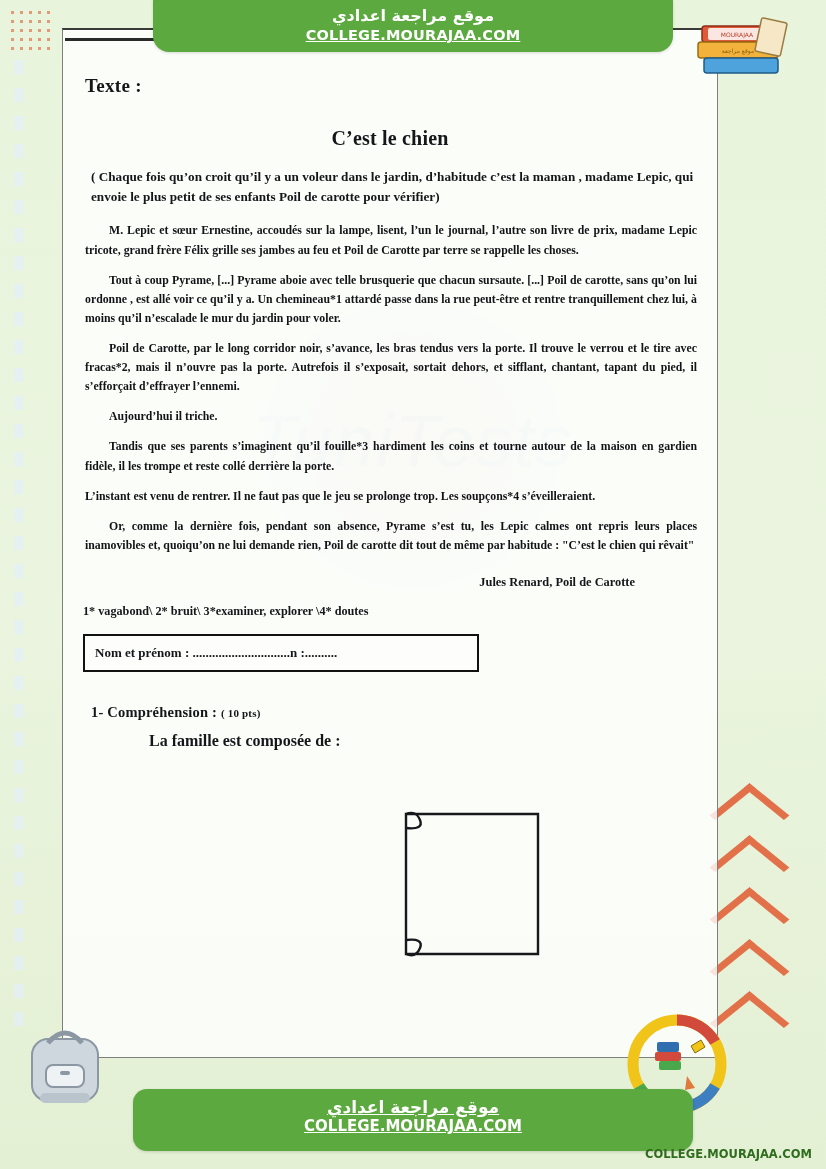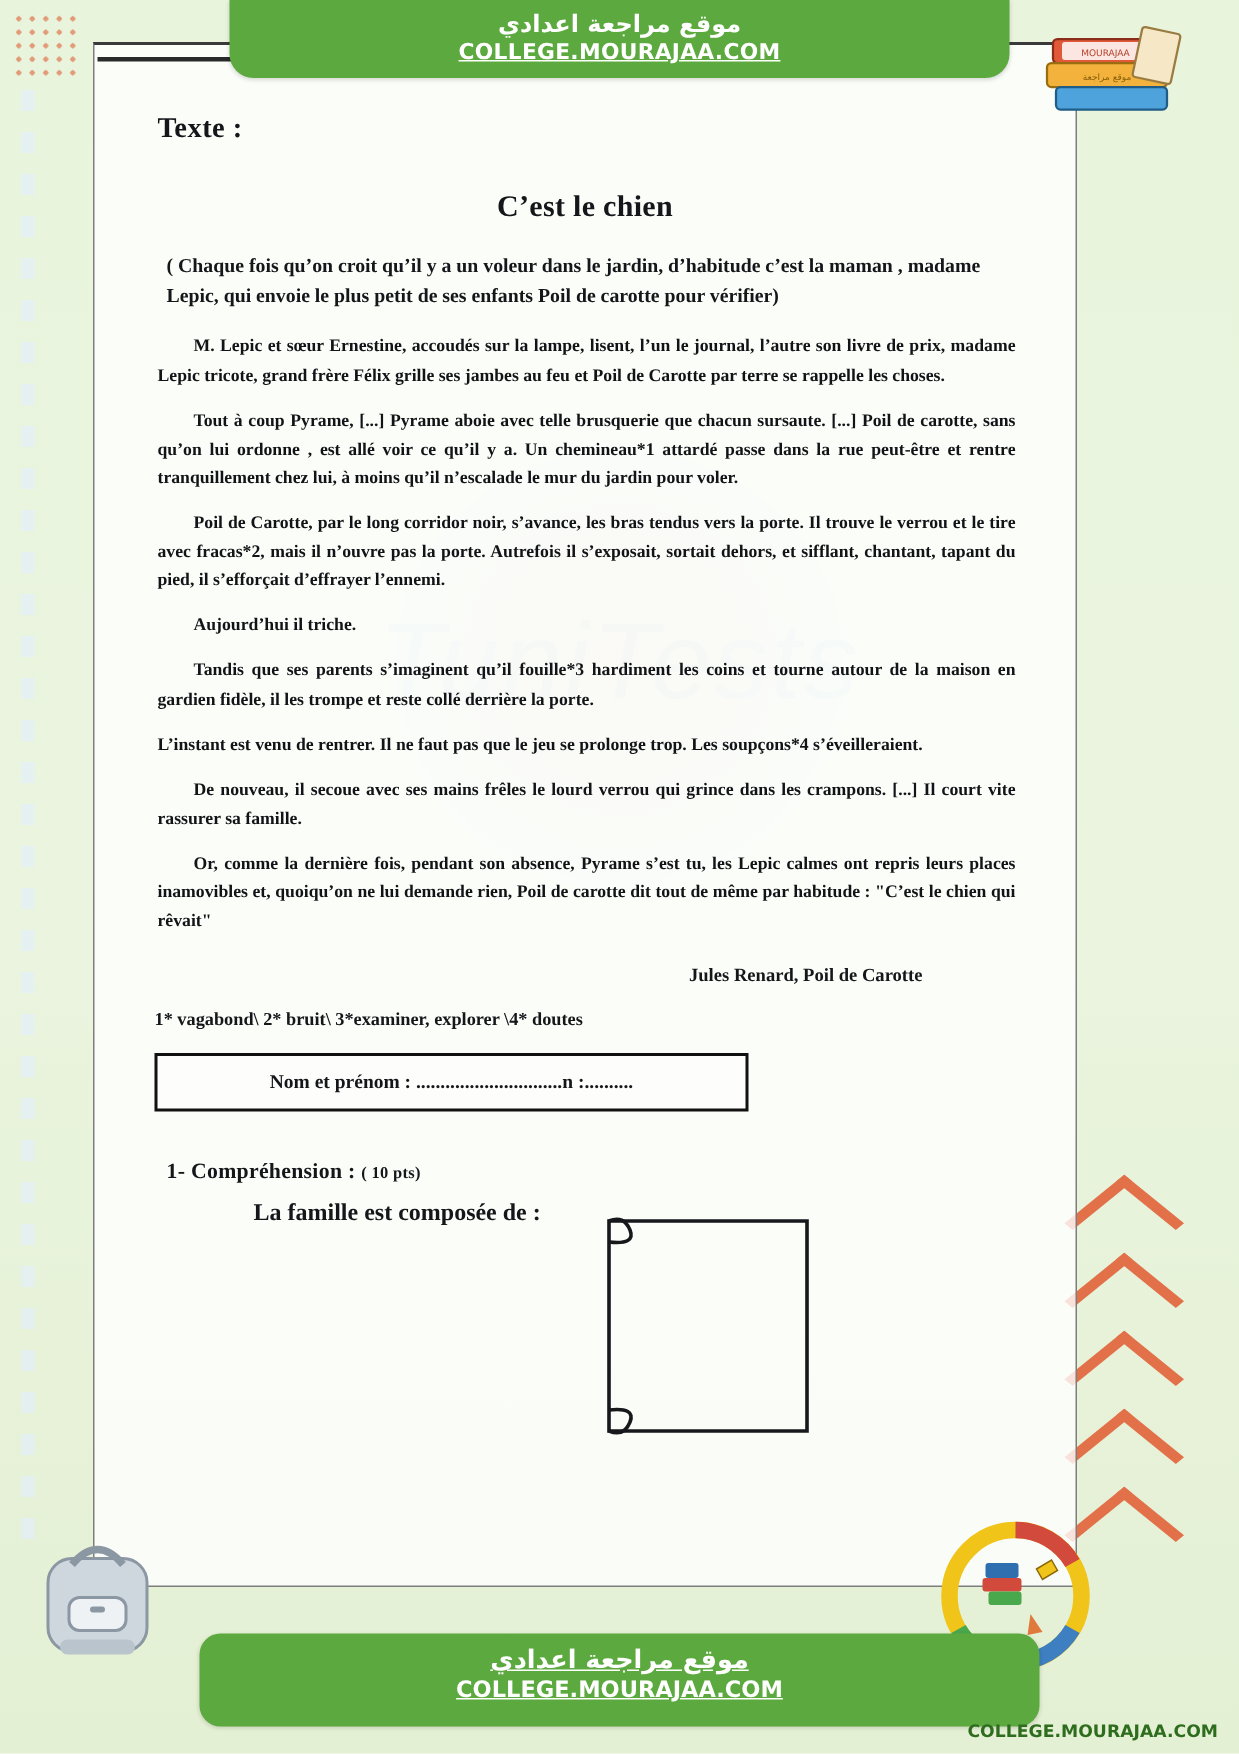--- a/index.html
+++ b/index.html
@@ -181,21 +181,21 @@
   .sheet {
     position: absolute;
     left: 62px;
     top: 28px;
     width: 656px;
     height: 1030px;
     background: rgba(255,255,255,0.80);
     border: 1px solid #7e7e7e;
     border-top: 2px solid #3a3a3a;
     box-sizing: border-box;
-    padding: 0 32px;
+    padding: 0 12px;
     z-index: 4;
   }
   .sheet-top-rule {
     position: absolute;
     left: 0; right: 0; top: 8px;
     height: 0;
   }
   .rule-seg {
     position: absolute;
     height: 3px;
@@ -251,21 +251,20 @@
   }
   .namebox {
     margin: 14px 0 0 8px;
     width: 396px;
     border: 2px solid #111;
     padding: 7px 10px 8px 10px;
     font-size: 13px;
     font-weight: bold;
     box-sizing: border-box;
     background: rgba(255,255,255,.45);
-    text-align: center;
   }
   .q-block { margin: 30px 0 0 16px; }
   .q1 {
     font-size: 14.5px;
     font-weight: bold;
     letter-spacing: .2px;
   }
   .q1 .pts { font-size: 11px; font-weight: bold; }
   .q2 {
     margin: 8px 0 0 34px;
@@ -335,21 +334,20 @@
     <div class="title">C’est le chien</div>
 
     <p class="chapo">( Chaque fois qu’on croit qu’il y a un voleur dans le jardin, d’habitude c’est la maman , madame Lepic, qui envoie le plus petit de ses enfants Poil de carotte pour vérifier)</p>
 
     <p class="t ind">M. Lepic et sœur Ernestine, accoudés sur la lampe, lisent, l’un le journal, l’autre son livre de prix, madame Lepic tricote, grand frère  Félix grille ses jambes  au feu et Poil de Carotte par terre se rappelle les choses.</p>
     <p class="t ind">Tout à coup Pyrame, [...] Pyrame aboie avec telle brusquerie que chacun sursaute. [...] Poil de carotte, sans  qu’on lui ordonne , est allé voir ce qu’il y a. Un chemineau*1  attardé passe dans la rue peut-être et rentre tranquillement chez lui, à moins qu’il n’escalade le mur du jardin pour voler.</p>
     <p class="t ind">Poil de Carotte, par le long corridor noir, s’avance, les bras tendus vers la porte. Il trouve le verrou et le tire avec fracas*2, mais il n’ouvre pas la porte. Autrefois il s’exposait, sortait dehors, et sifflant, chantant, tapant du pied, il s’efforçait d’effrayer l’ennemi.</p>
     <p class="t ind">Aujourd’hui il triche.</p>
     <p class="t ind">Tandis  que ses parents s’imaginent qu’il fouille*3  hardiment les coins et tourne autour de la maison en gardien fidèle, il les trompe et reste collé derrière la porte.</p>
     <p class="t">L’instant est venu de rentrer. Il ne faut pas que le jeu se prolonge trop. Les soupçons*4 s’éveilleraient.</p>
-    <p class="t ind">De nouveau, il secoue avec ses mains frêles le lourd verrou qui grince dans les crampons. [...] Il court vite rassurer sa famille.</p>
     <p class="t ind">Or, comme la dernière fois, pendant son absence, Pyrame s’est tu, les Lepic calmes ont repris leurs places inamovibles et, quoiqu’on ne lui demande rien, Poil de carotte dit tout de même par habitude : "C’est le chien qui rêvait"</p>
 
     <div class="sig">Jules Renard, Poil de Carotte</div>
 
     <div class="footnotes">1* vagabond\ 2* bruit\ 3*examiner, explorer \4* doutes</div>
 
     <div class="namebox">
       <span>Nom et prénom :</span>
       <span>..............................n  :..........</span>
     </div>

